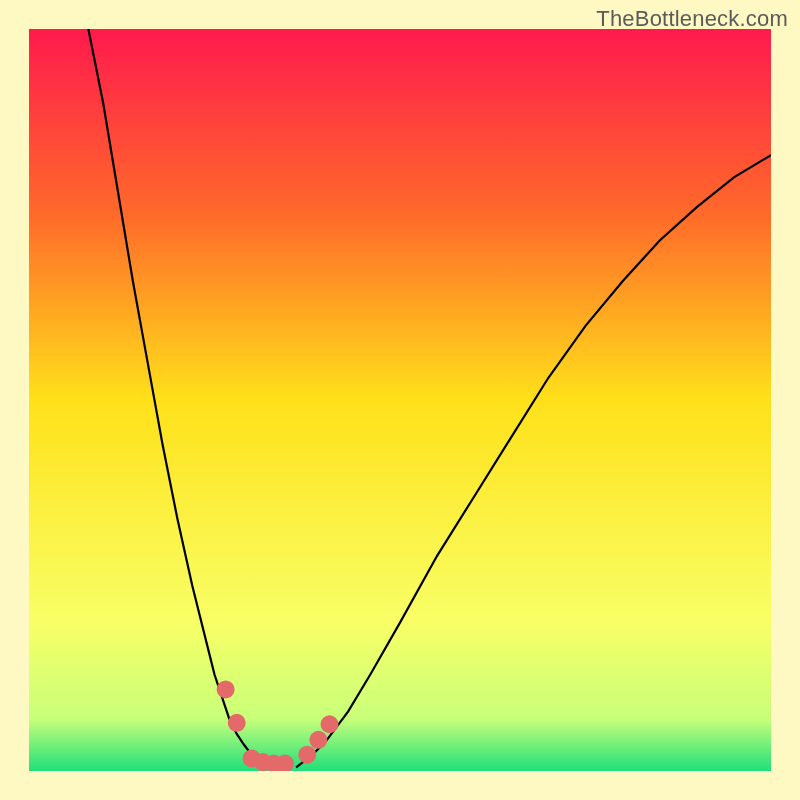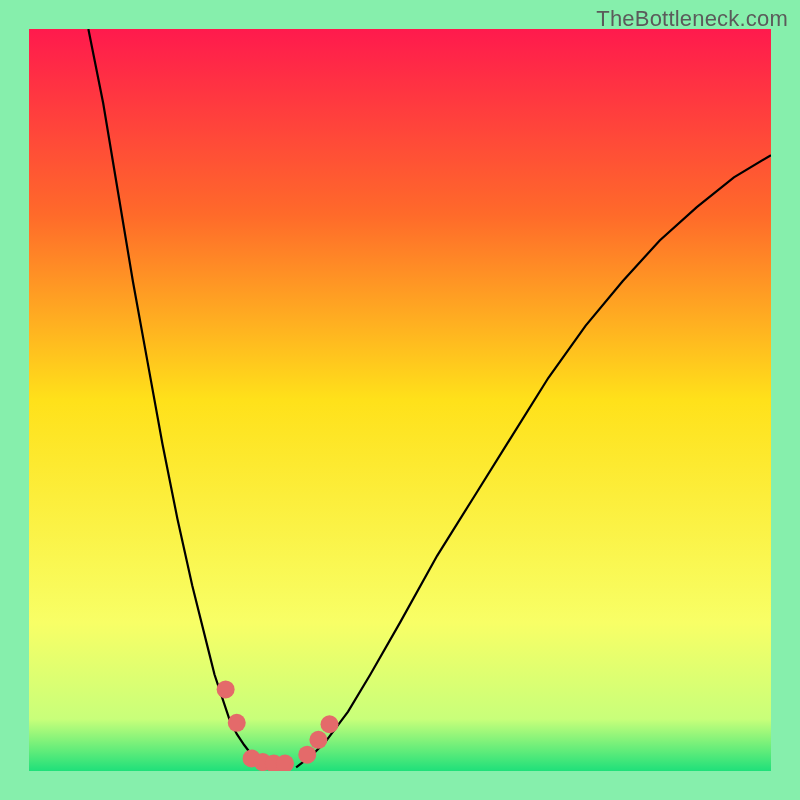--- a/index.html
+++ b/index.html
@@ -7,21 +7,21 @@
     padding: 0;
     width: 800px;
     height: 800px;
     background: #000;
     overflow: hidden;
     font-family: Arial, Helvetica, sans-serif;
   }
   .frame {
     position: absolute;
     inset: 0;
-    background: #86efac;
+    background: #fef9c3;
   }
   .plot-area {
     position: absolute;
     left: 29px;
     top: 29px;
     width: 742px;
     height: 742px;
     overflow: hidden;
   }
   .plot-svg {

